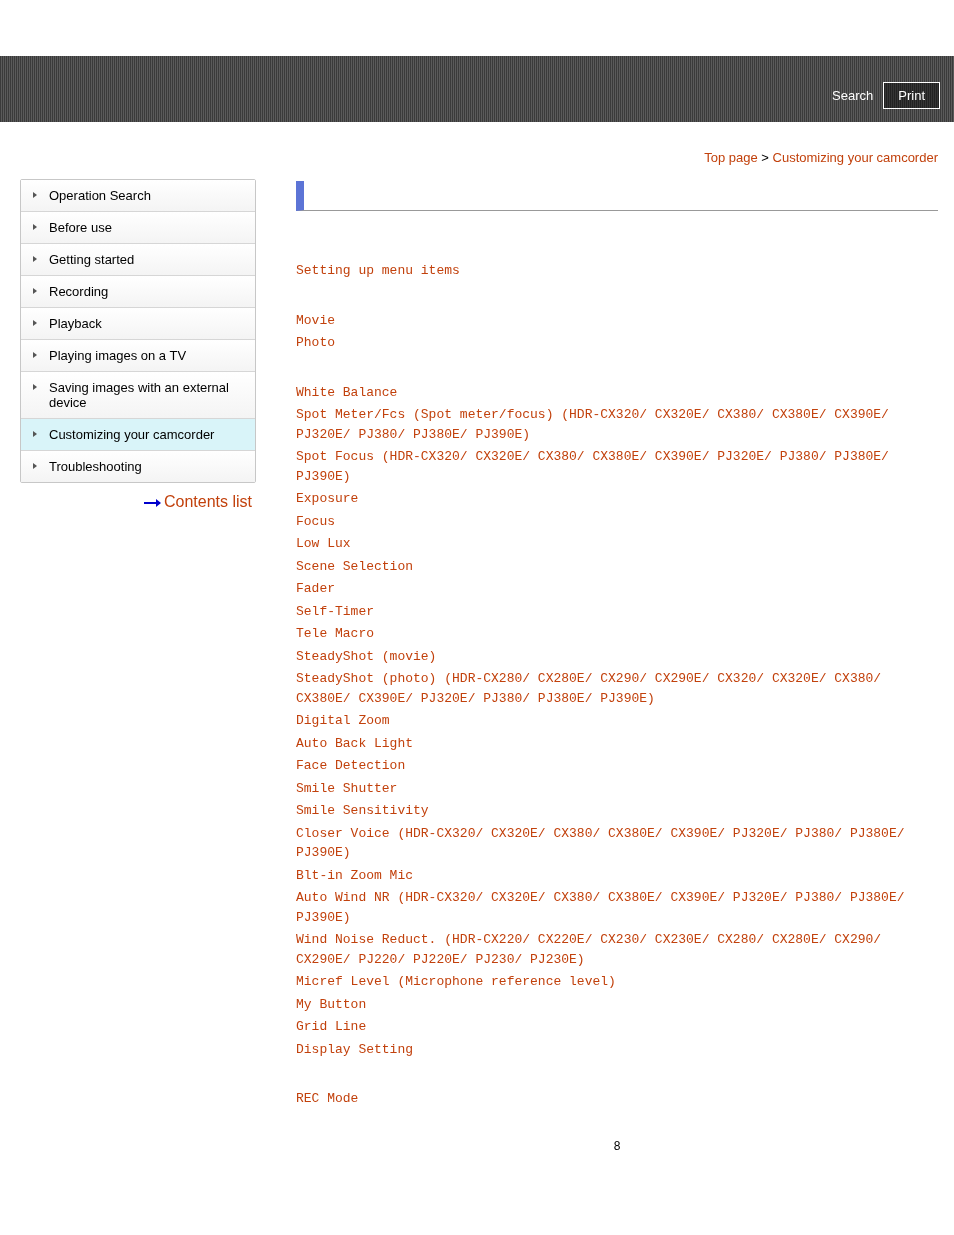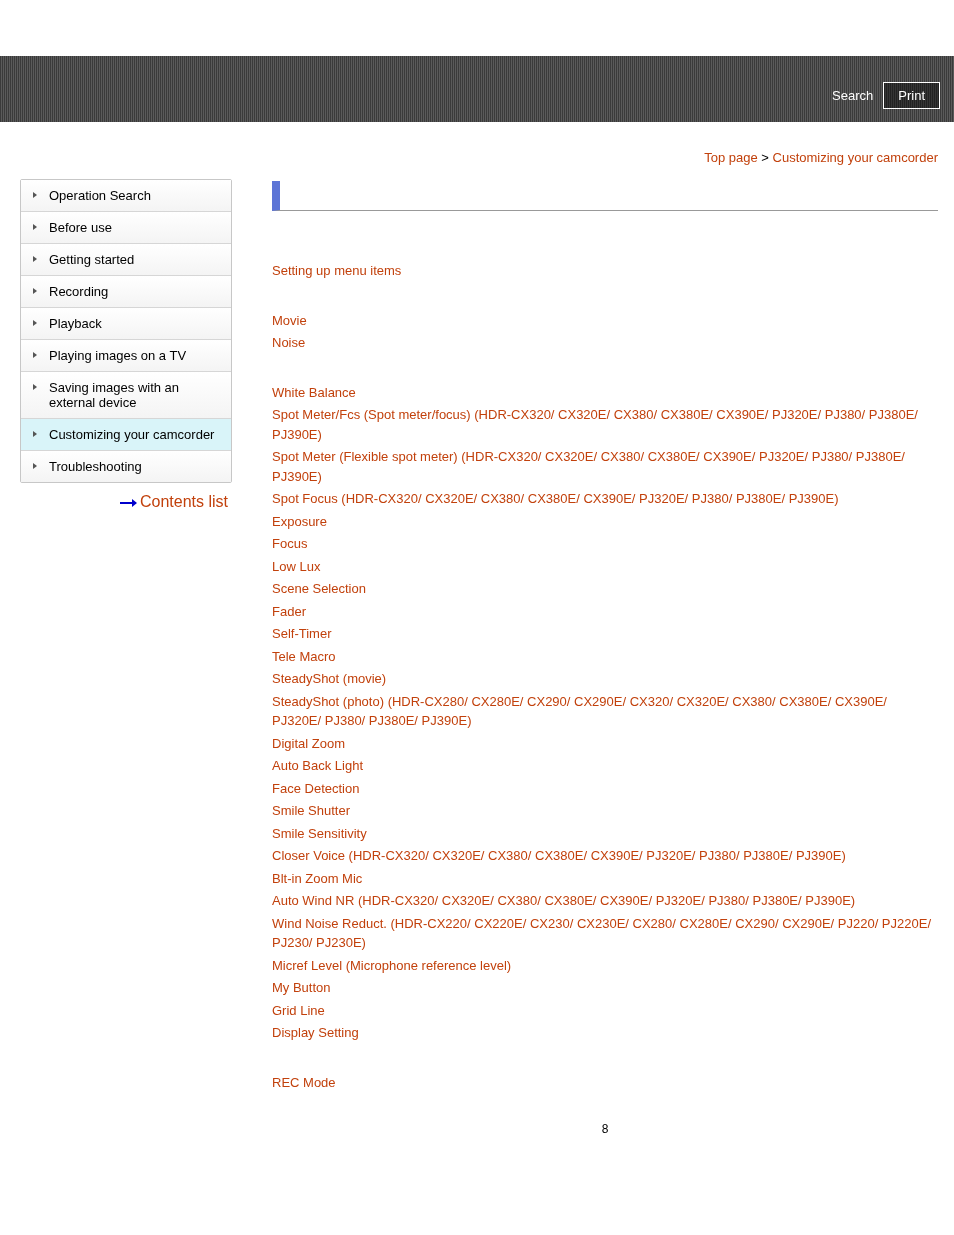--- a/index.html
+++ b/index.html
@@ -51,21 +51,21 @@
     padding: 28px 16px 12px 0;
     font-size: 13px;
   }
 
   .layout {
     display: flex;
     align-items: flex-start;
   }
 
   .sidebar {
-    width: 232px;
+    width: 256px;
     flex-shrink: 0;
     padding: 2px 0 0 20px;
   }
   .sidebar-list {
     border: 1px solid #c7c7c7;
     border-radius: 2px;
     background: #fff;
     list-style: none;
   }
   .sidebar-list li {
@@ -117,21 +117,21 @@
     flex: 1;
     padding: 0 16px 40px 40px;
   }
   .section-head {
     border-left: 8px solid #5c74d6;
     border-bottom: 1px solid #999;
     height: 30px;
     margin-bottom: 50px;
     margin-top: 4px;
   }
-  .content-block { margin: 0 0 30px 0; }
+  .content-block { margin: 0 0 30px 0; font-family: Liberation Mono, monospace; }
   .content-block .line { margin: 3px 0; line-height: 1.5; }
   .page-num { text-align: center; font-size: 12px; margin-top: 12px; }
 </style>
 </head>
 <body>
 
 <div class="header-band">
   <div class="header-controls">
     <button class="search-btn">Search</button>
     <button class="print-btn">Print</button>
@@ -161,26 +161,25 @@
   </div>
 
   <div class="main">
     <div class="section-head"></div>
 
     <div class="content-block" id="group1">
         <div class="line"><a>Setting up menu items</a></div>
       </div>
     <div class="content-block" id="group2">
         <div class="line"><a>Movie</a></div>
-        <div class="line"><a>Noise</a></div>
+        <div class="line"><a>Photo</a></div>
       </div>
     <div class="content-block" id="group3">
         <div class="line"><a>White Balance</a></div>
         <div class="line"><a>Spot Meter/Fcs (Spot meter/focus) (HDR-CX320/ CX320E/ CX380/ CX380E/ CX390E/ PJ320E/ PJ380/ PJ380E/ PJ390E)</a></div>
-        <div class="line"><a>Spot Meter (Flexible spot meter) (HDR-CX320/ CX320E/ CX380/ CX380E/ CX390E/ PJ320E/ PJ380/ PJ380E/ PJ390E)</a></div>
         <div class="line"><a>Spot Focus (HDR-CX320/ CX320E/ CX380/ CX380E/ CX390E/ PJ320E/ PJ380/ PJ380E/ PJ390E)</a></div>
         <div class="line"><a>Exposure</a></div>
         <div class="line"><a>Focus</a></div>
         <div class="line"><a>Low Lux</a></div>
         <div class="line"><a>Scene Selection</a></div>
         <div class="line"><a>Fader</a></div>
         <div class="line"><a>Self-Timer</a></div>
         <div class="line"><a>Tele Macro</a></div>
         <div class="line"><a>SteadyShot (movie)</a></div>
         <div class="line"><a>SteadyShot (photo) (HDR-CX280/ CX280E/ CX290/ CX290E/ CX320/ CX320E/ CX380/ CX380E/ CX390E/ PJ320E/ PJ380/ PJ380E/ PJ390E)</a></div>

